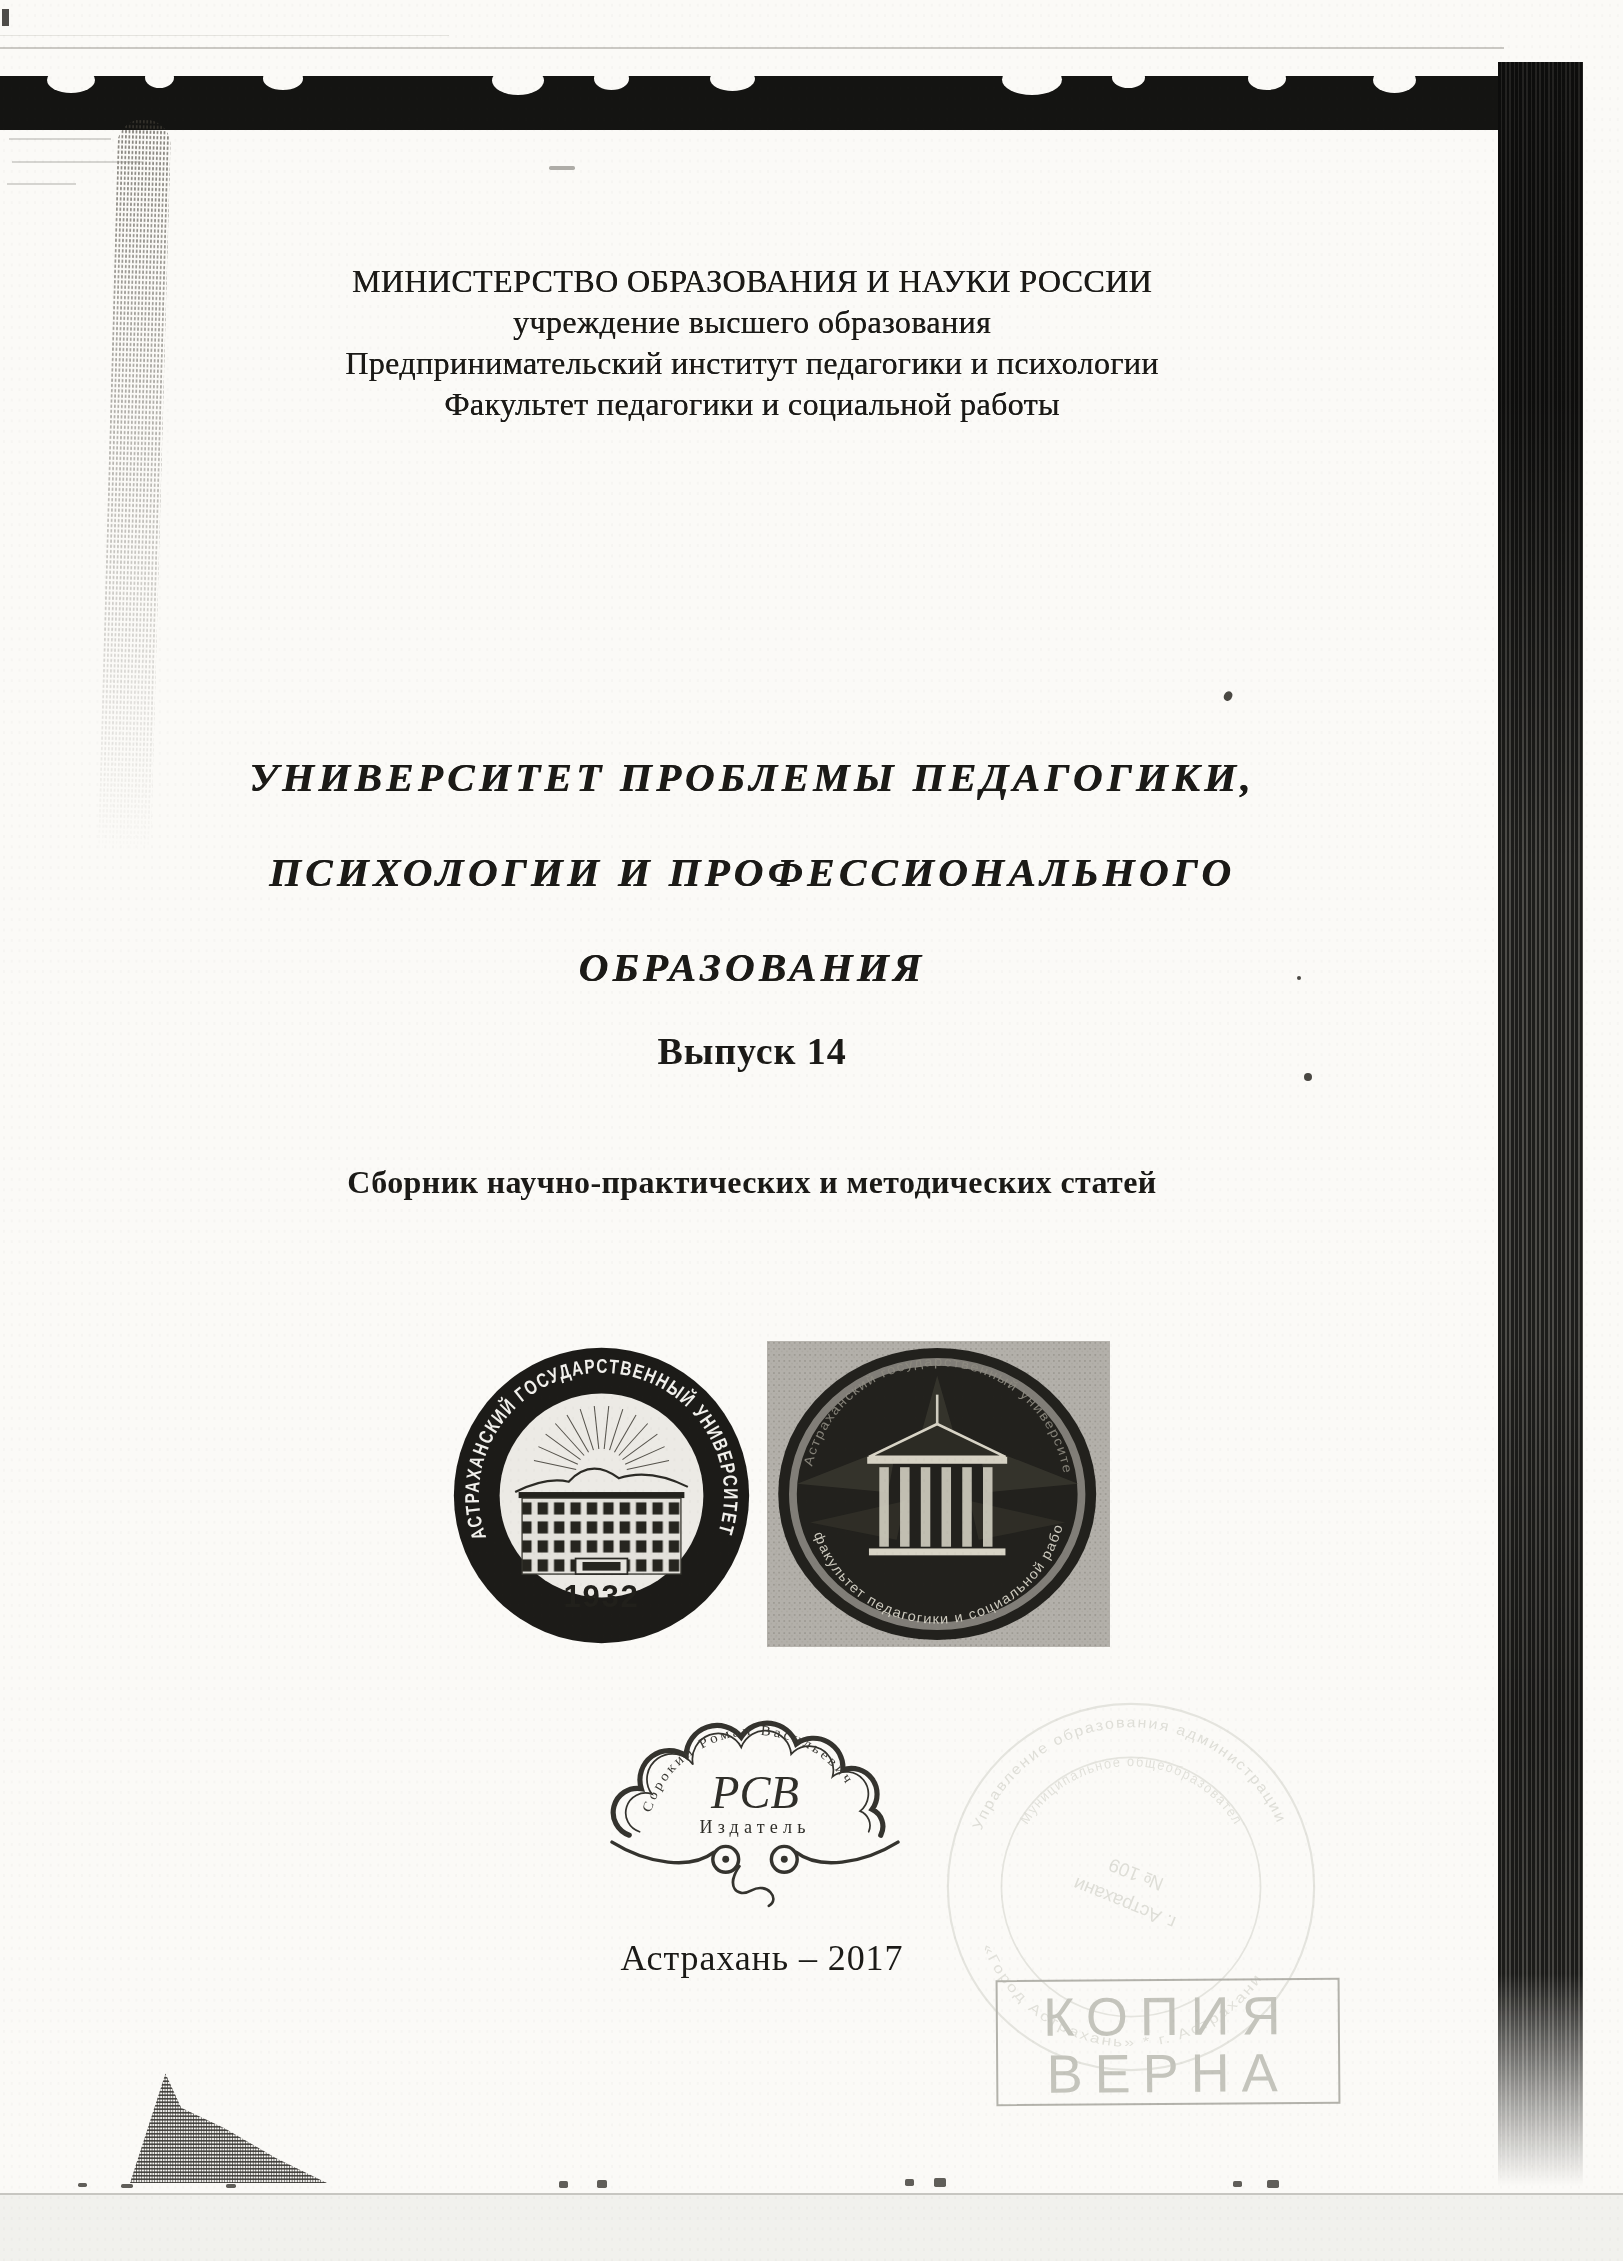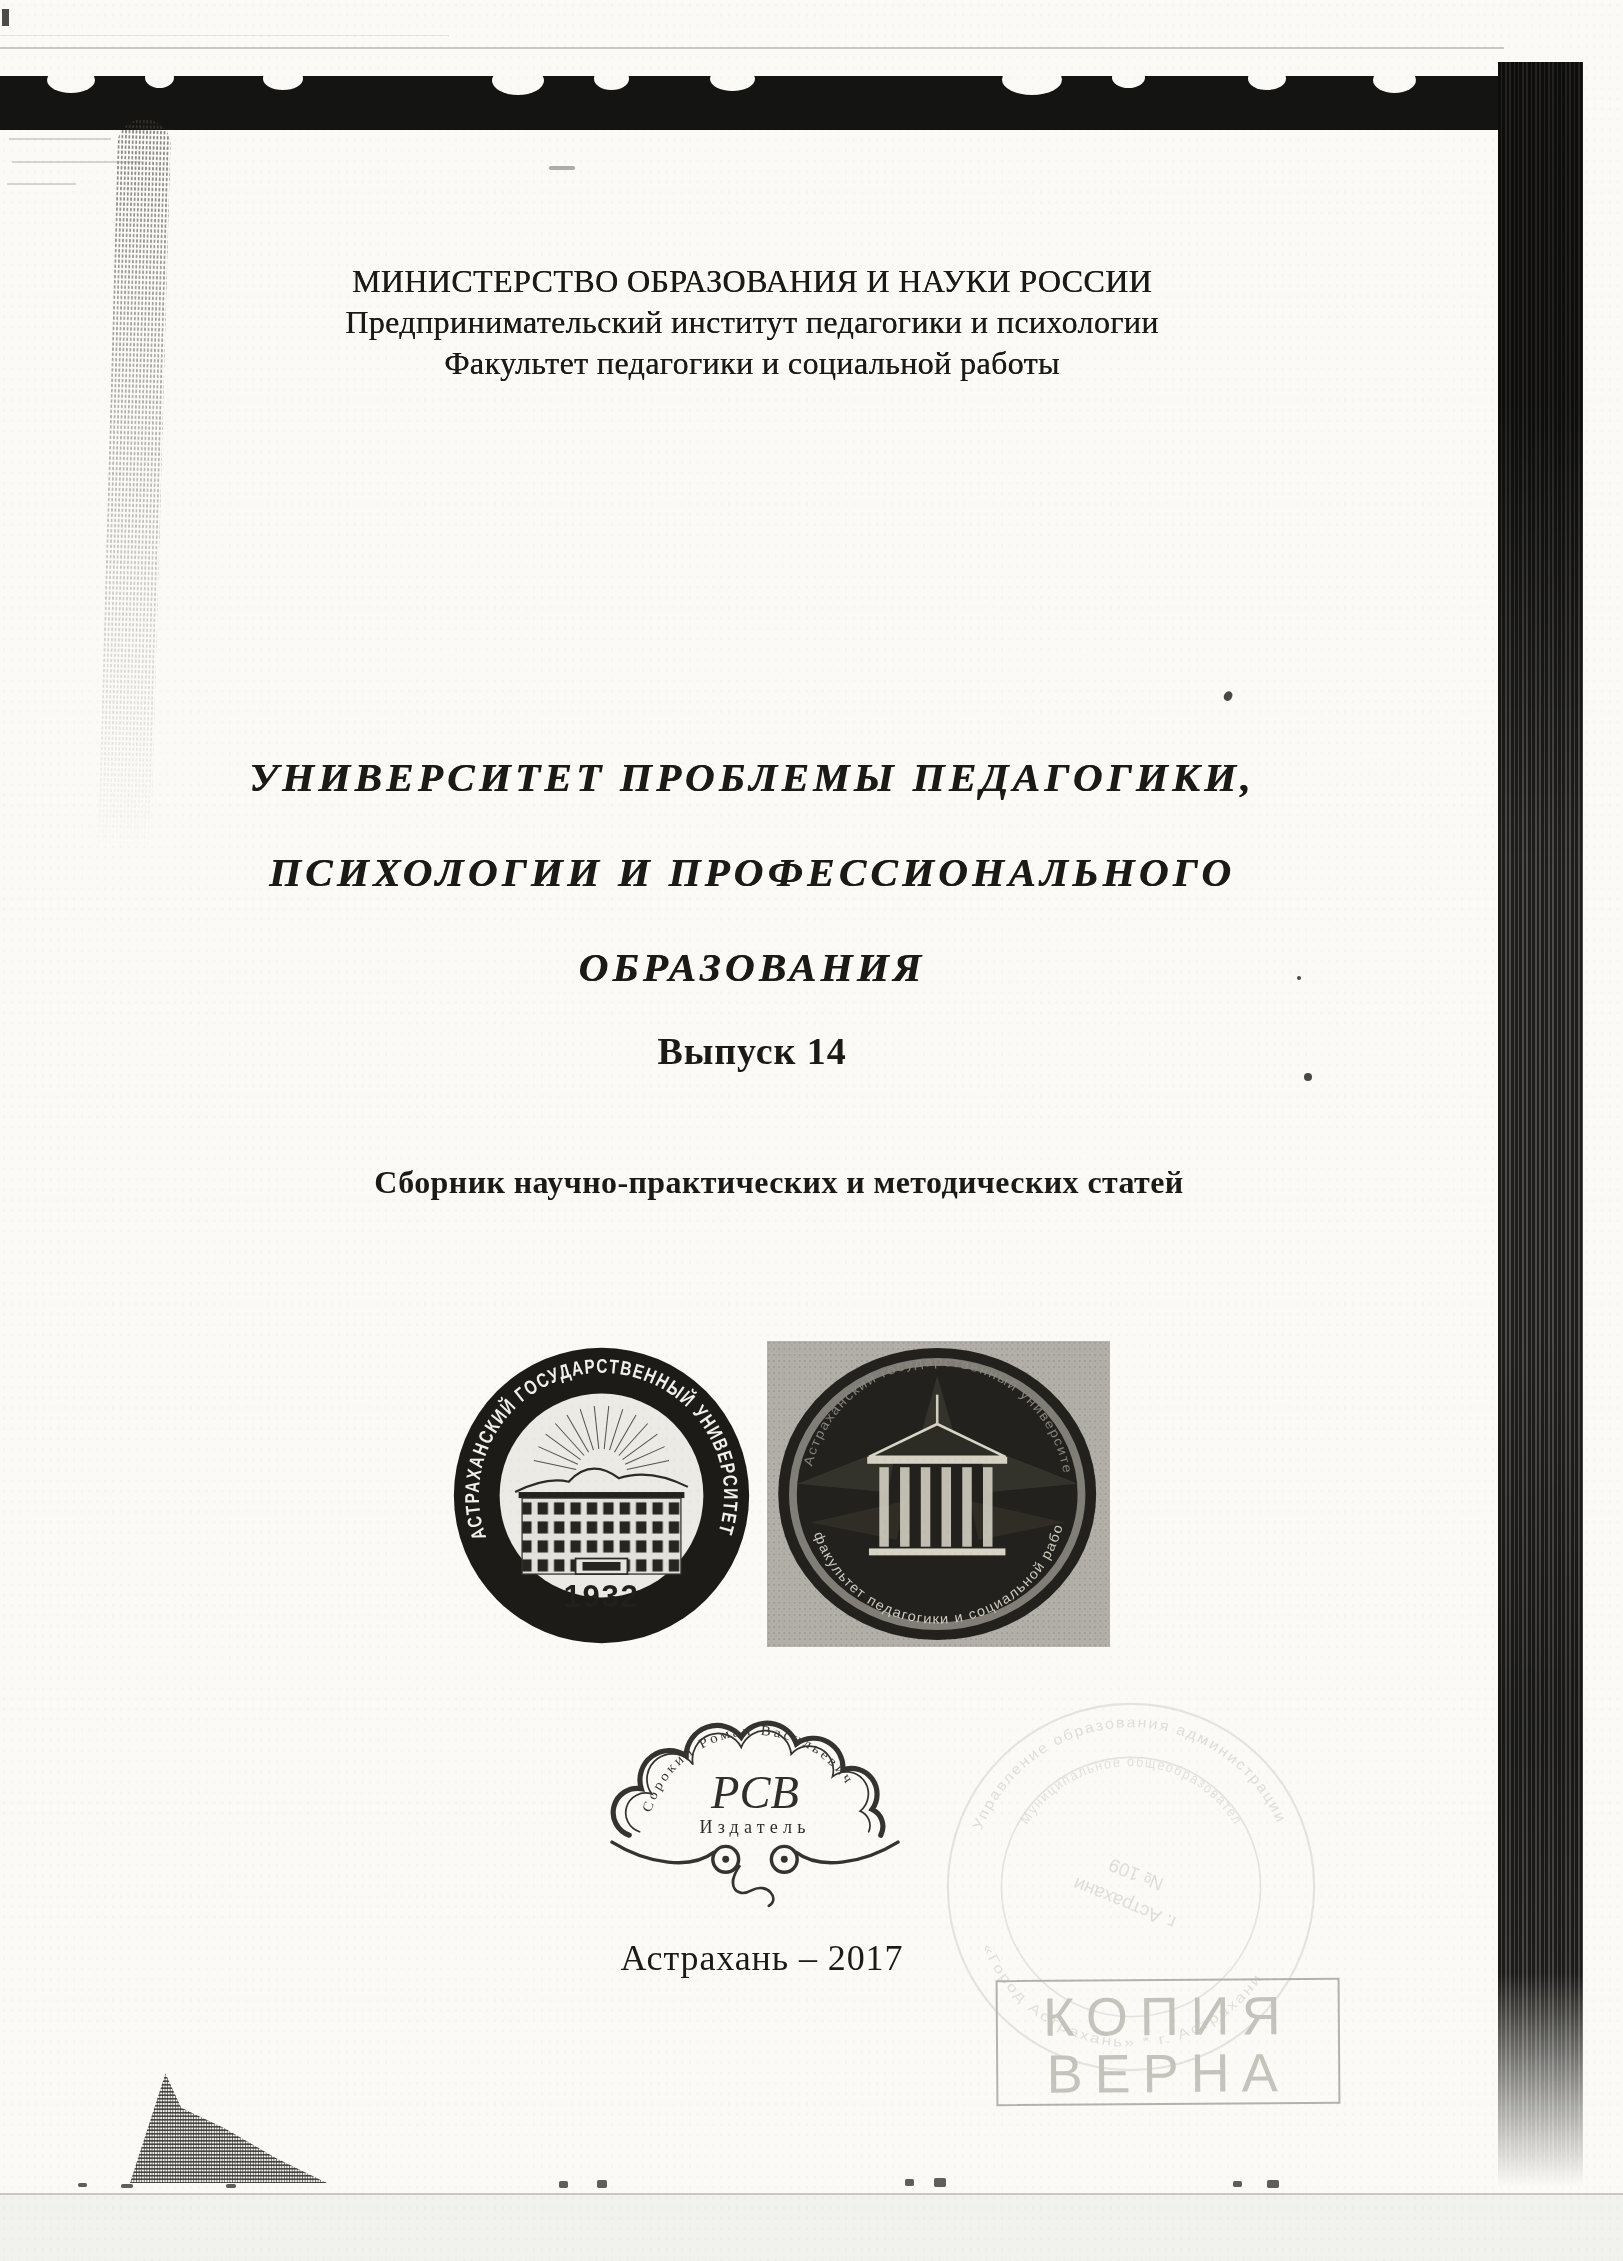--- a/index.html
+++ b/index.html
@@ -38,21 +38,21 @@
   .speck{background:#2a2823;border-radius:50%;opacity:.85;}
   .dashspeck{background:#3a3731;border-radius:1.7px;opacity:.8;}
   .tilde-mark{left:549px;top:166px;width:26px;height:4.3px;background:#6f6c66;opacity:.55;border-radius:1.7px;}
   .corner-mark{left:1.7px;top:8.6px;width:7.8px;height:17.3px;background:#23211d;opacity:.8;}
   .header-block{left:0;top:261px;width:1504px;text-align:center;font-size:32px;line-height:41px;
         letter-spacing:0.4px;text-shadow:0.3px 0 0 currentColor;}
   .header-block .b{font-weight:bold;text-shadow:none;}
   .title-block{left:0;top:730px;width:1504px;text-align:center;font-style:italic;font-weight:bold;
         font-size:41px;line-height:95px;letter-spacing:4.3px;text-shadow:0.5px 0 0 currentColor;}
   .issue{left:0;top:1029px;width:1504px;text-align:center;font-weight:bold;font-size:38px;letter-spacing:0.9px;}
-  .subtitle{left:0;top:1164px;width:1504px;text-align:center;font-weight:bold;font-size:32px;letter-spacing:0.4px;padding-left:27px;}
+  .subtitle{left:0;top:1164px;width:1504px;text-align:center;font-weight:bold;font-size:32px;letter-spacing:0.4px;}
   .imprint{left:10px;top:1937px;width:1504px;text-align:center;font-size:36px;letter-spacing:0.9px;}
   
   .copy-stamp{left:996px;top:1979px;width:344px;height:126px;border:2.6px solid #b3b2ab;
         transform:rotate(-.4deg);text-align:center;color:#c4c4bc;
         font-family:"Liberation Sans", sans-serif;font-size:54px;line-height:57px;
         letter-spacing:12px;padding-top:7px;box-sizing:border-box;}
   .round-stamp{left:928px;top:1684px;width:406px;height:406px;opacity:.6;}
   .seal-left{left:453px;top:1347px;width:297px;height:297px;}
   .seal-right{left:767px;top:1341px;width:343px;height:306px;}
   .pub-mark{left:610px;top:1706px;width:290px;height:205px;}
@@ -82,20 +82,21 @@
   <div class="abs left-dash" style="left:8.6px;top:138px;width:102px;"></div>
   <div class="abs left-dash" style="left:12px;top:161px;width:130px;"></div>
   <div class="abs left-dash" style="left:7px;top:183px;width:69px;"></div>
   <div class="abs tilde-mark"></div>
   <div class="abs speck" style="left:1224px;top:691px;width:7.8px;height:10.4px;transform:rotate(35deg);"></div>
   <div class="abs speck" style="left:1297px;top:976px;width:4.3px;height:4.3px;"></div>
   <div class="abs speck" style="left:1304px;top:1073px;width:7.8px;height:7.8px;"></div>
 
   <div class="abs header-block">
     <div>МИНИСТЕРСТВО ОБРАЗОВАНИЯ И НАУКИ РОССИИ</div>
+    <div>учреждение высшего образования</div>
     <div>Предпринимательский институт педагогики и психологии</div>
     <div>Факультет педагогики и социальной работы</div>
   </div>
 
   <div class="abs title-block">
     <div>УНИВЕРСИТЕТ ПРОБЛЕМЫ ПЕДАГОГИКИ,</div>
     <div>ПСИХОЛОГИИ И ПРОФЕССИОНАЛЬНОГО</div>
     <div>ОБРАЗОВАНИЯ</div>
   </div>
 

